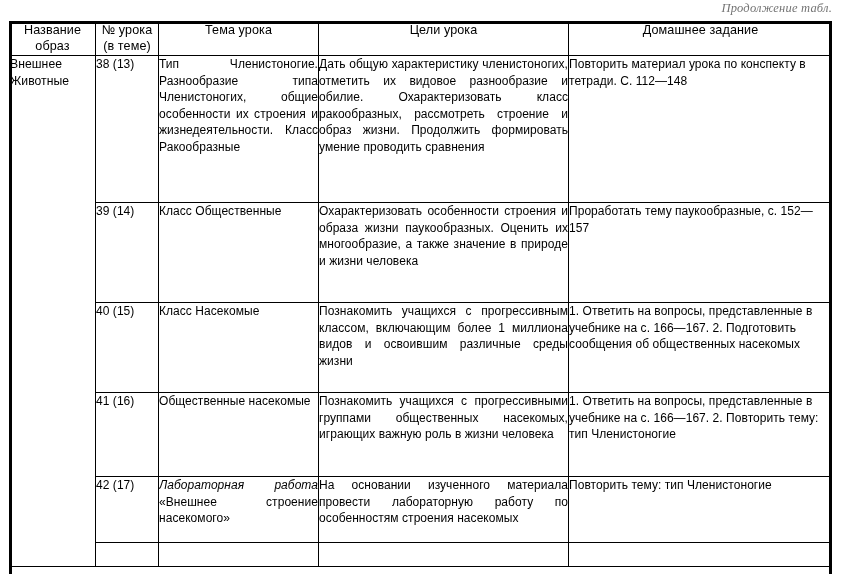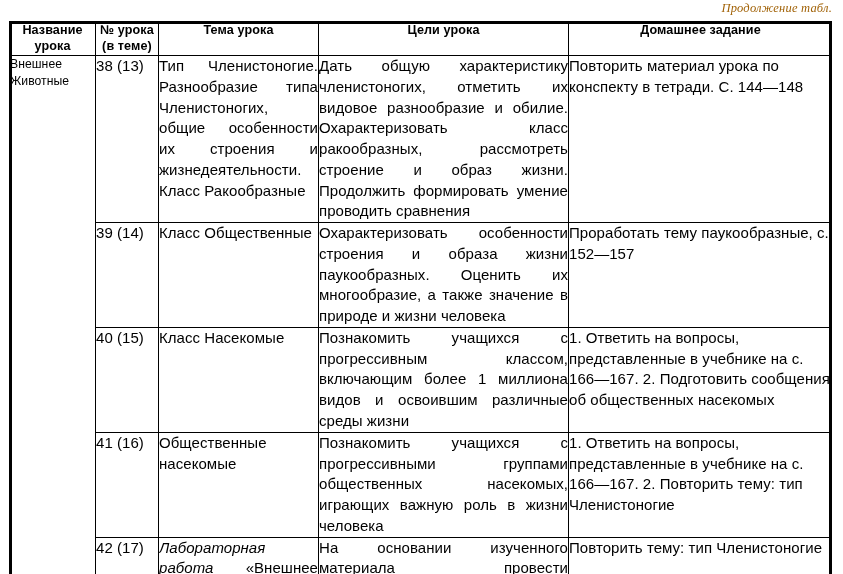--- a/index.html
+++ b/index.html
@@ -28,21 +28,21 @@
   
   .running-head {
     position: absolute;
     right: 11px;
     top: 1px;
     font-family: "Liberation Serif", "DejaVu Serif", serif;
     font-style: italic;
     font-size: 12.5px;
     letter-spacing: .2px;
     white-space: nowrap;
-    color: #a16207;
+    color: #737373;
   }
 
   
   .table-wrap {
     position: absolute;
     left: 9px;
     top: 21px;
     width: 823px;
     height: 560px;
     overflow: hidden;
@@ -92,32 +92,32 @@
   
   col.c1 { width: 86px; }
   col.c2 { width: 63px; }
   col.c3 { width: 160px; }
   col.c4 { width: 250px; }
   col.c5 { width: 264px; }
 
   
   thead th {
     font-size: 12.6px;
-    font-weight: bold;
+    font-weight: normal;
     text-align: center;
     line-height: 1.28;
     padding: 6px 4px 7px 4px;
     height: 33px;
     letter-spacing: .1px;
     border-radius: 10px;
   }
 
   
   tbody td {
-    font-size: 15px;
+    font-size: 12px;
     line-height: 1.385;
     padding: 7px 7px 6px 7px;
     letter-spacing: .05px;
   }
 
   td.theme-cell  { font-size: 12.2px; line-height: 1.40; }
   td.num-cell    { white-space: nowrap; }
   td.topic-cell  { text-align: justify; text-align-last: left; }
   td.goals-cell  { text-align: justify; text-align-last: left; }
   td.hw-cell     { text-align: left; }
@@ -150,21 +150,21 @@
           <col class="c2">
           <col class="c3">
           <col class="c4">
           <col class="c5">
       </colgroup>
 
       <thead>
         <tr>
           <th>
             <span>Название</span><br>
-            <span>урока</span>
+            <span>образ</span>
           </th>
           <th>
             <span>№ урока</span><br>
             <span>(в теме)</span>
           </th>
           <th>Тема урока</th>
           <th>Цели урока</th>
           <th>Домашнее задание</th>
         </tr>
       </thead>
@@ -172,21 +172,21 @@
       <tbody>
 
         <tr class="r1">
           <td class="theme-cell" rowspan="6">
             <span>Внешнее</span><br>
             <span>Животные</span>
           </td>
           <td class="num-cell">38 (13)</td>
           <td class="topic-cell">Тип Членистоногие. Разнообразие типа Членистоногих, общие особенности их строения и жизнедеятельности. Класс Ракообразные</td>
           <td class="goals-cell">Дать общую характеристику членистоногих, отметить их видовое разнообразие и обилие. Охарактеризовать класс ракообразных, рассмотреть строение и образ жизни. Продолжить формировать умение проводить сравнения</td>
-          <td class="hw-cell">Повторить материал урока по конспекту в тетради. С. 144—148</td>
+          <td class="hw-cell">Повторить материал урока по конспекту в тетради. С. 112—148</td>
         </tr>
 
         <tr class="r2">
           <td class="num-cell">39 (14)</td>
           <td class="topic-cell">Класс Общественные</td>
           <td class="goals-cell">Охарактеризовать особенности строения и образа жизни паукообразных. Оценить их многообразие, а также значение в природе и жизни человека</td>
           <td class="hw-cell">Проработать тему паукообразные, с. 152—157</td>
         </tr>
 
         <tr class="r3">

